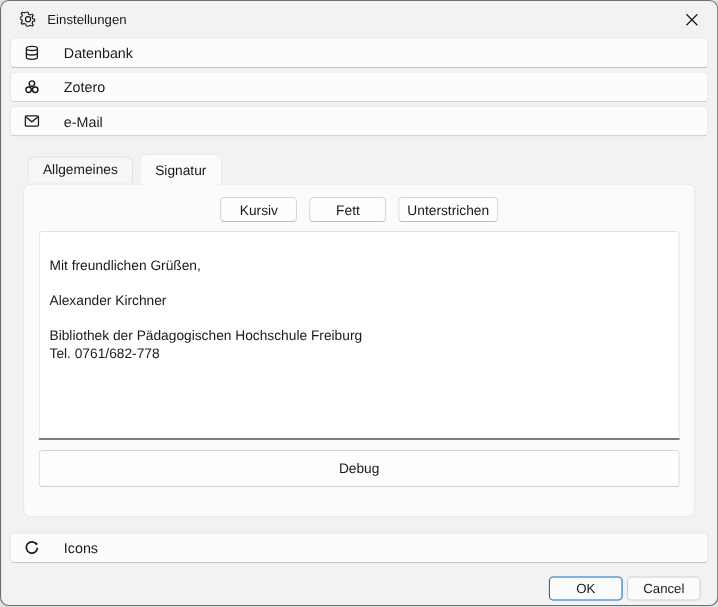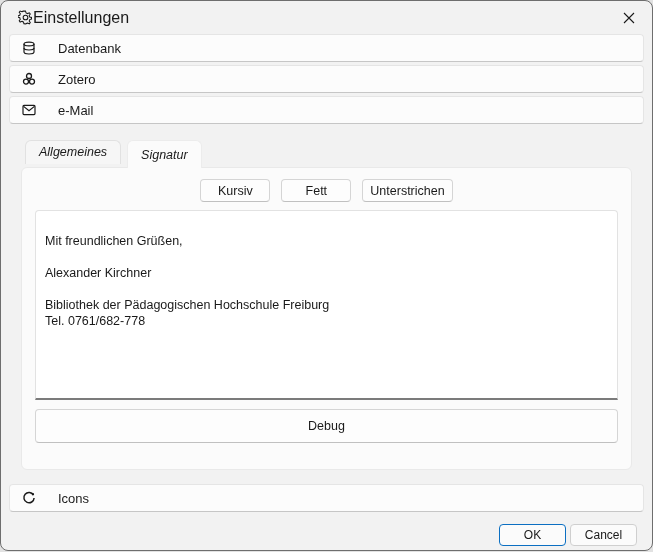--- a/index.html
+++ b/index.html
@@ -13,38 +13,38 @@
     width:653px; height:551px;
     background:#f2f2f2;
     border:1px solid #6e6e6e;
     border-radius:8px;
     overflow:hidden;
     display:flex; flex-direction:column;
   }
   
   .titlebar { height:33px; flex:0 0 33px; display:flex; align-items:center; padding-left:17px; }
   .titlebar .app-icon { display:flex; align-items:center; }
-  .titlebar .title { font-size:16px; }
+  .titlebar .title { margin-left:10px; font-size:12px; }
   .close-btn {
     margin-left:auto; width:46px; height:33px;
     display:flex; align-items:center; justify-content:center;
     background:transparent; border:none; cursor:default;
   }
   
   .expander {
     height:28px; margin:0 8px 3px;
     background:#fcfcfc;
     border:1px solid #e5e5e5; border-bottom-color:#c6c6c6;
     border-radius:4px;
     display:flex; align-items:center; gap:22px;
     padding:0 11px; font-size:13px;
   }
   .expander .exp-icon { display:flex; align-items:center; width:15px; justify-content:center; }
   
-  .tabstrip { display:flex; align-items:flex-start; margin:13px 0 -1px 24px; height:28px;font-style:italic; }
+  .tabstrip { display:flex; align-items:center; margin:13px 0 -1px 24px; height:28px; }
   .tab {
     font-size:12.5px; height:24px; padding:4px 13px;
     background:#f6f6f6; border:1px solid #e1e1e1; border-bottom:none;
     border-radius:6px 6px 0 0; margin-right:6px; white-space:nowrap;
   }
   .tab.active {
     background:#fbfbfb; height:28px; padding-top:7px;
     border-color:#ececec; position:relative; z-index:2;
   }
   

